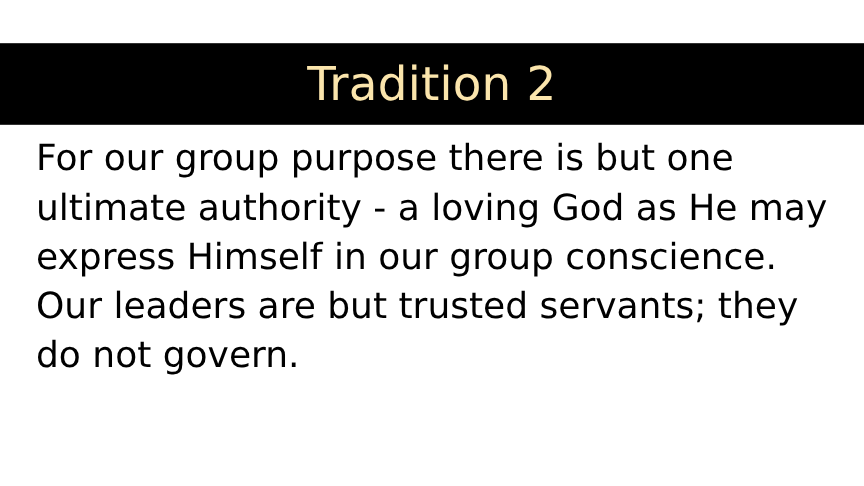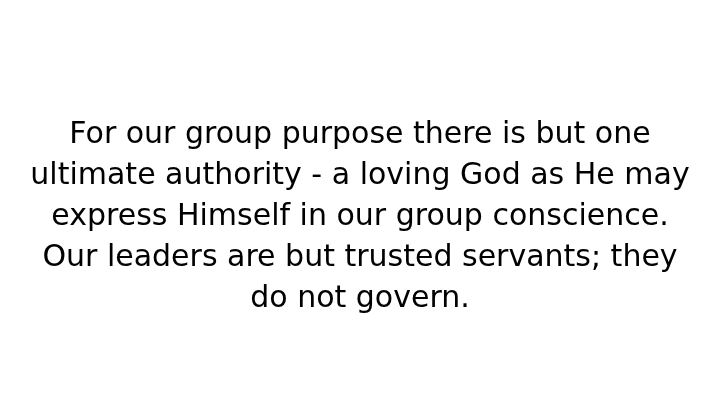--- a/index.html
+++ b/index.html
@@ -36,31 +36,34 @@
     font-family: "DejaVu Sans", sans-serif;
     font-weight: 400;
     letter-spacing: 0.2px;
     line-height: 1;
   }
   .body-block {
     position: absolute;
     left: 30px;
     top: 112px;
     width: 660px;
-    text-align: center;
+    text-align: left;
   }
   .body-text {
     color: #000000;
     font-size: 30px;
     line-height: 1.37;
     font-family: "DejaVu Sans", sans-serif;
     font-weight: 400;
     margin: 0;
   }
 </style>
 </head>
 <body>
 
 <div class="slide">
+  <div class="title-bar">
+    <div class="title-text">Tradition 2</div>
+  </div>
   <div class="body-block">
     <p class="body-text">For our group purpose there is but one ultimate authority - a loving God as He may express Himself in our group conscience. Our leaders are but trusted servants; they do not govern.</p>
   </div>
 </div>
 
 </body></html>

